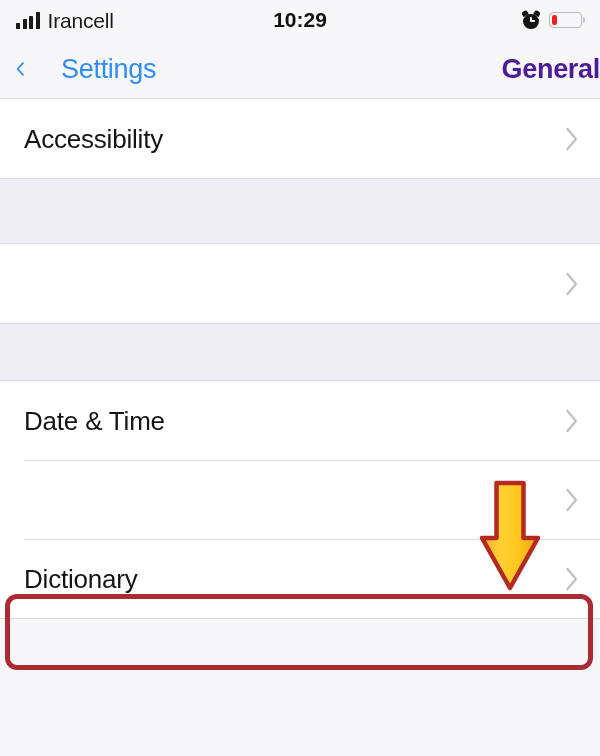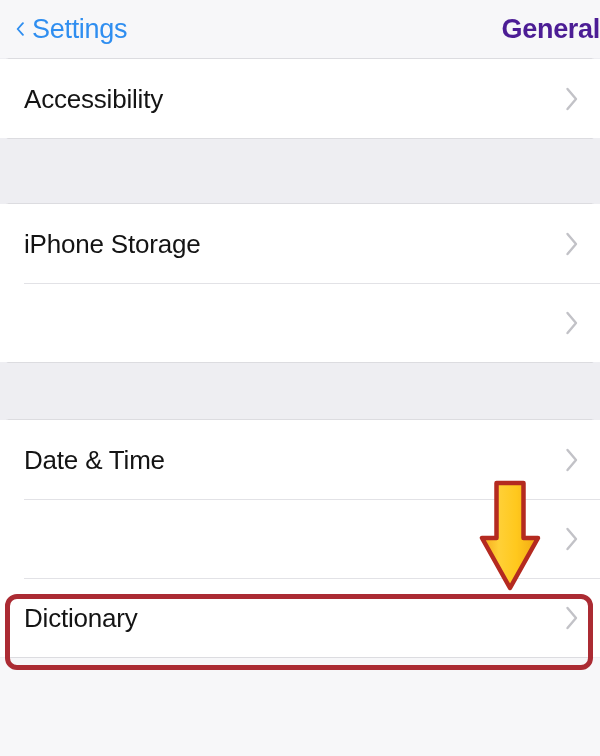--- a/index.html
+++ b/index.html
@@ -161,20 +161,21 @@
   .chev-back {
     display: block;
     width: 14px;
     height: 14px;
   }
   .nav-back-label {
     font-size: 27px;
     color: #2f8ef0;
     letter-spacing: -0.3px;
     line-height: 1;
+    margin-left: 29px;
   }
   .nav-title {
     position: absolute;
     left: 0; right: 0;
     text-align: right;
     font-size: 27px;
     font-weight: bold;
     color: #4c1d95;
     letter-spacing: -0.3px;
     pointer-events: none;
@@ -182,21 +183,20 @@
 
   
   .list-area {
     position: relative;
     background: #eeeef2;
   }
   .group {
     background: #a3a3a3;
     border-top: 1px solid #dcdce0;
     border-bottom: 1px solid #dcdce0;
-    border-radius: 10px;
   }
   .gap {
     height: 64px;
     background: #eeeef2;
   }
   .gap.short { height: 56px; }
   .row {
     position: relative;
     height: 79px;
     display: flex;
@@ -250,20 +250,44 @@
     height: 118px;
     z-index: 7;
     pointer-events: none;
   }
 </style>
 </head>
 <body>
 
 <div class="phone">
 
+  <div class="status-bar">
+    <div class="status-left">
+      <span class="signal-bars">
+        <i></i>
+          <i></i>
+          <i></i>
+          <i></i>
+      </span>
+      <span class="carrier">Irancell</span>
+    </div>
+    <div class="status-time">10:29</div>
+    <div class="status-right">
+      <span class="alarm-icon">
+        <span class="ear-l"></span>
+          <span class="ear-r"></span>
+        <span class="face"></span>
+        <span class="hand-m"></span>
+          <span class="hand-h"></span>
+      </span>
+      <span class="battery">
+        <span class="battery-fill" style="width:18%"></span>
+      </span>
+    </div>
+  </div>
 
   <div class="nav-bar">
     <div class="nav-back">
       <svg class="chev-back" viewBox="0 0 14 24">
         <path d="M12 2 L3 12 L12 22" fill="none" stroke="#2f8ef0" stroke-width="3.2" stroke-linecap="round" stroke-linejoin="round"></path>
       </svg>
       <span class="nav-back-label">Settings</span>
     </div>
     <div class="nav-title">General</div>
   </div>
@@ -275,26 +299,20 @@
         <span class="row-label">Accessibility</span>
         <svg class="row-chevron" viewBox="0 0 16 26">
           <path d="M3.5 3 L12 13 L3.5 23" fill="none" stroke="#c2c2c7" stroke-width="2.4" stroke-linecap="round" stroke-linejoin="round"></path>
         </svg>
       </div>
     </div>
 
     <div class="gap"></div>
 
     <div class="group">
-      <div class="row">
-        <span class="row-label">iPhone Storage</span>
-        <svg class="row-chevron" viewBox="0 0 16 26">
-          <path d="M3.5 3 L12 13 L3.5 23" fill="none" stroke="#c2c2c7" stroke-width="2.4" stroke-linecap="round" stroke-linejoin="round"></path>
-        </svg>
-      </div>
       <div class="row">
         <svg class="row-chevron" viewBox="0 0 16 26">
           <path d="M3.5 3 L12 13 L3.5 23" fill="none" stroke="#c2c2c7" stroke-width="2.4" stroke-linecap="round" stroke-linejoin="round"></path>
         </svg>
       </div>
     </div>
 
     <div class="gap short"></div>
 
     <div class="group">

